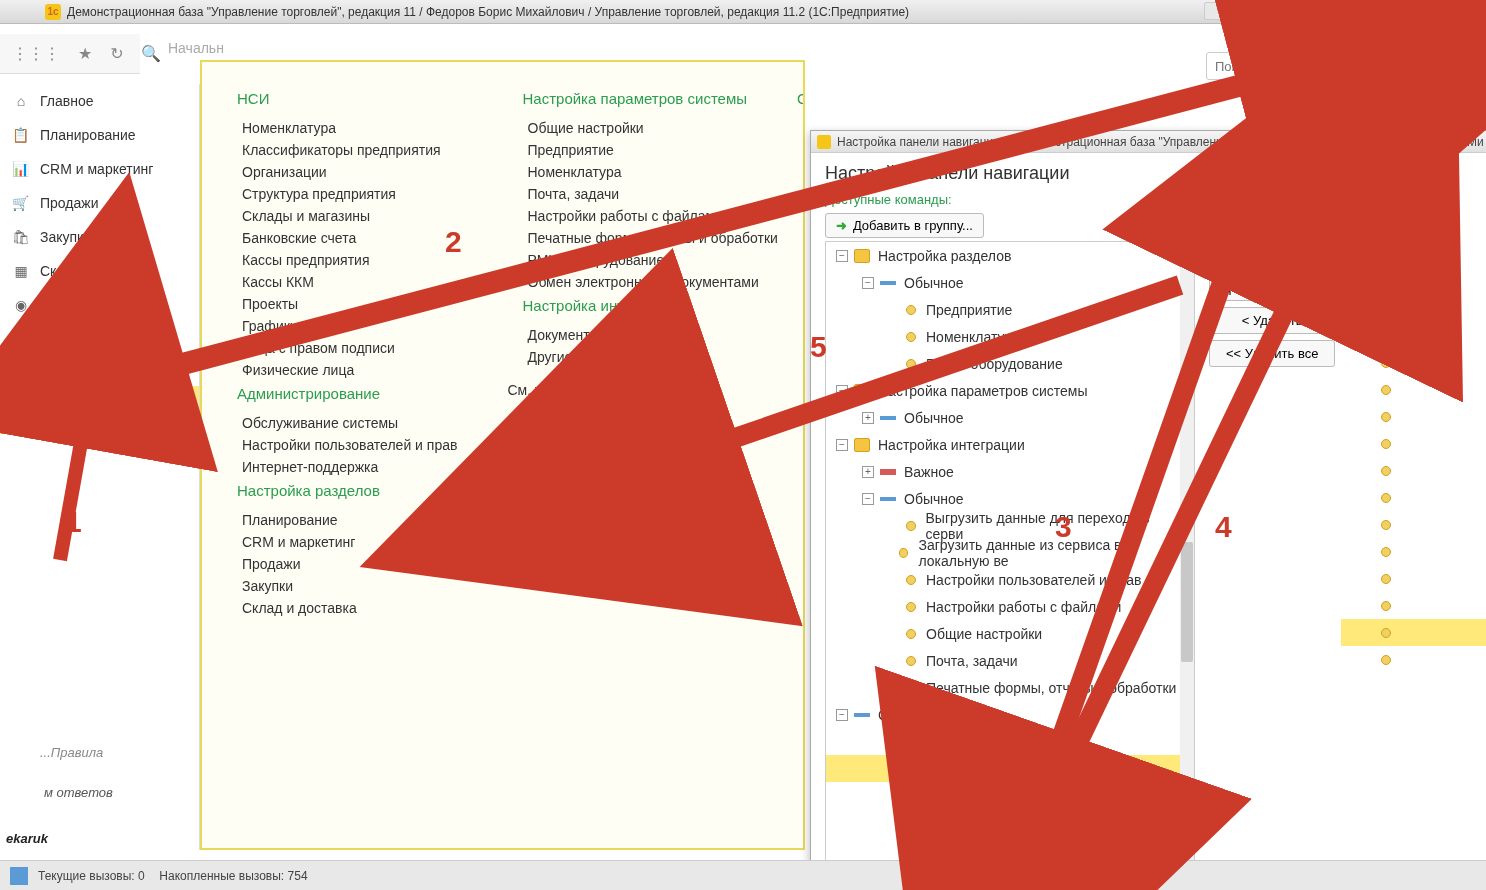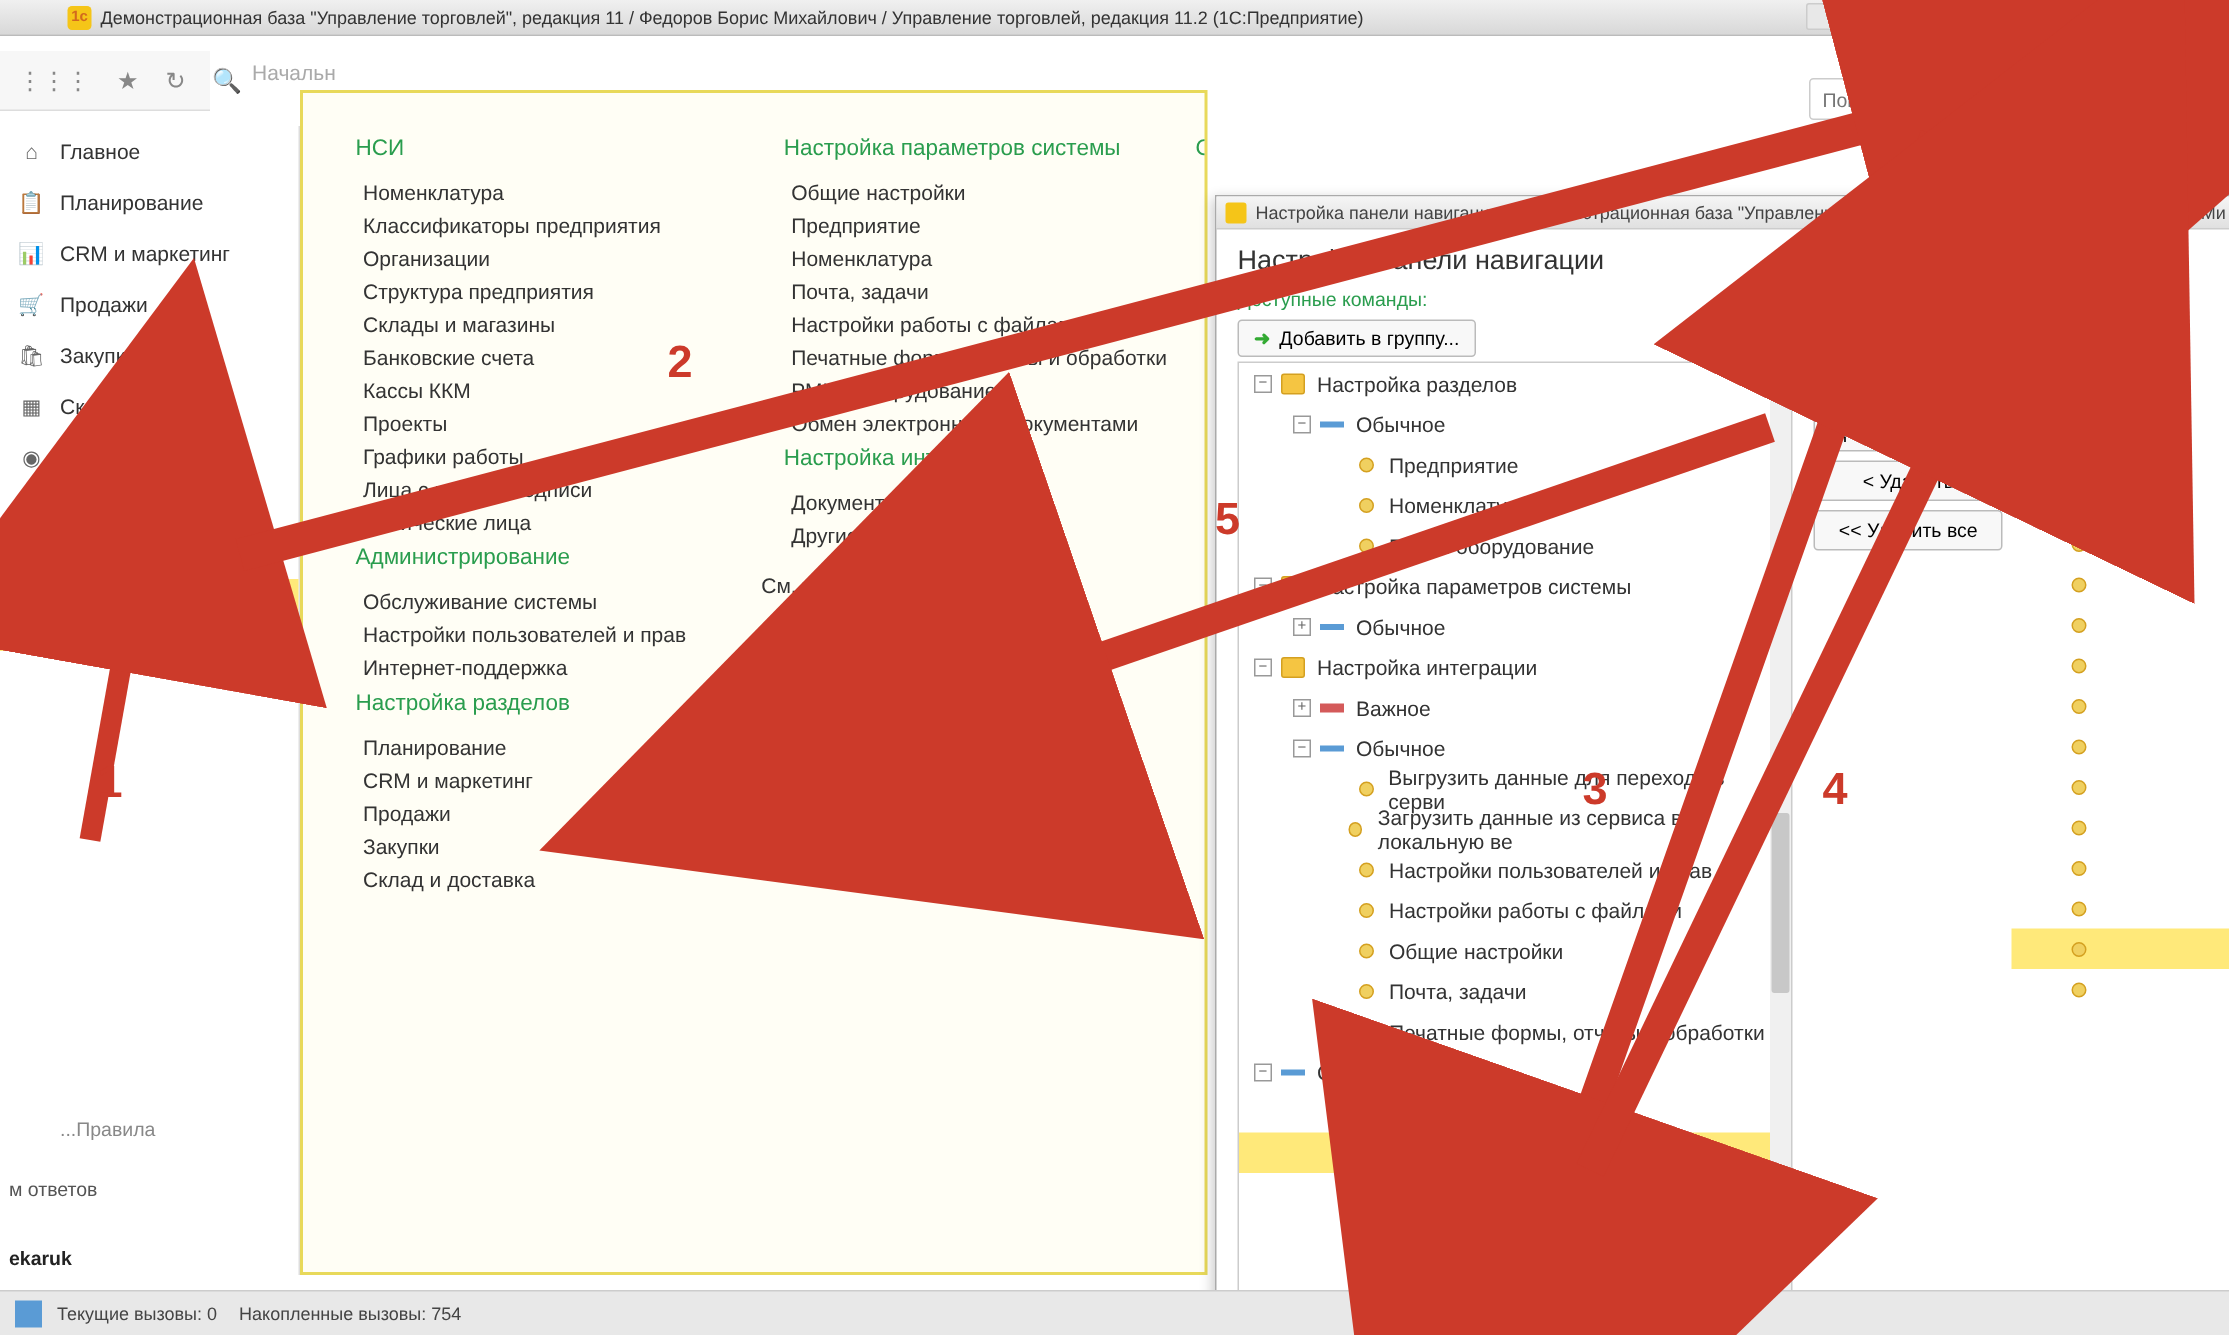--- a/index.html
+++ b/index.html
@@ -52,21 +52,21 @@
 .bullet-icon { width:10px; height:10px; background:#f0d060; border-radius:50%; margin-right:10px; border:1px solid #d4a020; }
 .action-btns { position:absolute; top:88px; left:398px; display:flex; flex-direction:column; gap:6px; }
 .action-btn { border:1px solid #bbb; background:#f8f8f8; padding:5px 12px; font-size:13px; cursor:pointer; border-radius:3px; min-width:110px; text-align:center; }
 .sel-col { position:absolute; top:50px; left:530px; right:0; }
 .sel-label { color:#2a9d4e; font-size:13px; margin-bottom:6px; }
 .sel-btn { border:1px solid #bbb; background:#f8f8f8; padding:4px 10px; font-size:13px; cursor:pointer; display:inline-flex; align-items:center; gap:6px; border-radius:3px; }
 .sel-tree { position:absolute; top:38px; left:0; right:10px; bottom:0; }
 .sel-tree .bullet-icon { margin-left:40px; }
 .statusbar { position:absolute; bottom:0; left:0; right:0; height:30px; background:#e8e8e8; border-top:1px solid #ccc; display:flex; align-items:center; padding:0 10px; font-size:12px; color:#444; gap:4px; z-index:2; }
 .statusbar .sicon { width:18px; height:18px; background:#5a9bd5; margin-right:6px; }
-.footer-text { position:absolute; bottom:40px; left:6px; font-size:13px; color:#555; }
+.footer-text { position:absolute; bottom:40px; left:6px; font-size:13px; color:#555;font-style:italic; }
 .arrow { position:absolute; pointer-events:none; z-index:50; }
 .arrow-num { position:absolute; font-size:30px; font-weight:bold; color:#cc3a2a; z-index:51; }
 </style>
 </head>
 <body>
 
 <div class="titlebar">
   <div class="icon1c">1c</div>
   <div class="title">Демонстрационная база "Управление торговлей", редакция 11 / Федоров Борис Михайлович / Управление торговлей, редакция 11.2  (1С:Предприятие)</div>
   <div class="toolbar-icons">
@@ -143,20 +143,21 @@
   <div class="panel">
     <div class="panel-cols">
       <div class="panel-col" id="pcol1">
           <div class="section-header">НСИ</div>
           <a class="panel-link">Номенклатура</a>
           <a class="panel-link">Классификаторы предприятия</a>
           <a class="panel-link">Организации</a>
           <a class="panel-link">Структура предприятия</a>
           <a class="panel-link">Склады и магазины</a>
           <a class="panel-link">Банковские счета</a>
+          <a class="panel-link">Кассы предприятия</a>
           <a class="panel-link">Кассы ККМ</a>
           <a class="panel-link">Проекты</a>
           <a class="panel-link">Графики работы</a>
           <a class="panel-link">Лица с правом подписи</a>
           <a class="panel-link">Физические лица</a>
           <div class="section-header">Администрирование</div>
           <a class="panel-link">Обслуживание системы</a>
           <a class="panel-link">Настройки пользователей и прав</a>
           <a class="panel-link">Интернет-поддержка</a>
           <div class="section-header">Настройка разделов</div>
@@ -401,21 +402,21 @@
   </div>
 </div>
 
 <div class="statusbar">
   <div class="sicon"></div>
   <span>Текущие вызовы: 0</span>&nbsp;&nbsp;
   <span>Накопленные вызовы: 754</span>
 </div>
 
 <div class="footer-text" style="bottom:130px; left:40px; color:#888;">...Правила</div>
-<div class="footer-text" style="bottom:90px;">м ответов</div>
+<div class="footer-text" style="bottom:90px;margin-left:38px;">м ответов</div>
 <div class="footer-text" style="bottom:44px; font-weight:bold; color:#222;">ekaruk</div>
 
 <svg class="arrow" style="left:0;top:0;width:1486px;height:890px;">
   <defs>
     <marker id="ah" markerWidth="20" markerHeight="20" refX="2" refY="10" orient="auto">
       <path d="M0,0 L0,20 L20,10 z" fill="#cc3a2a"></path>
     </marker>
   </defs>
   <line x1="60" y1="560" x2="85" y2="420" stroke="#cc3a2a" stroke-width="14" marker-end="url(#ah)"></line>
   <line x1="160" y1="370" x2="1280" y2="75" stroke="#cc3a2a" stroke-width="22" marker-end="url(#ah)"></line>

